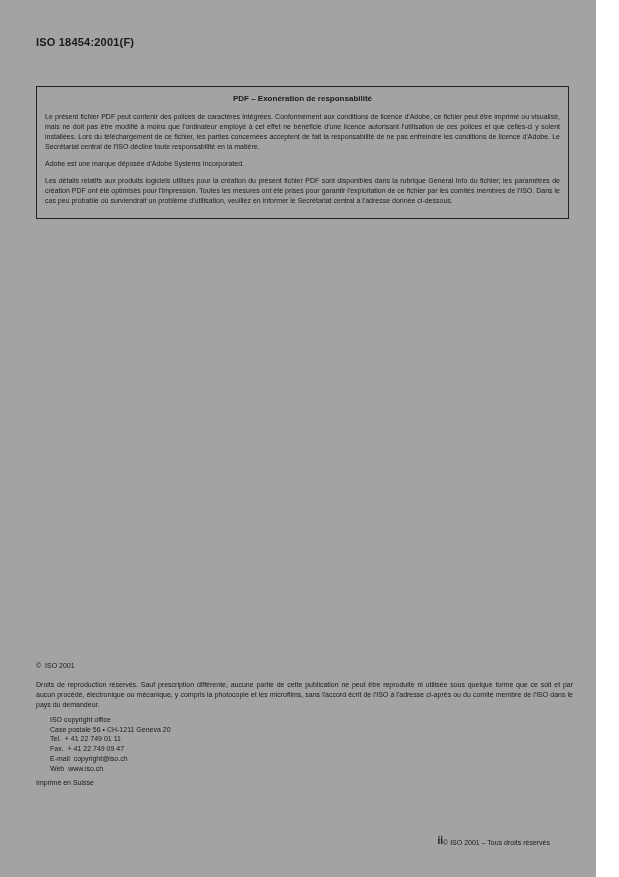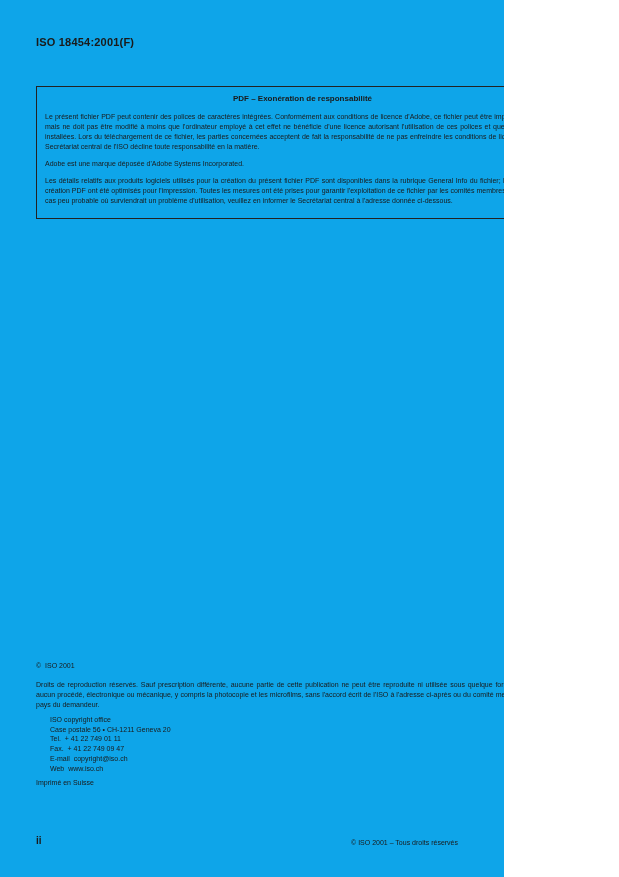--- a/index.html
+++ b/index.html
@@ -2,23 +2,23 @@
 <html><head>
 <meta charset="utf-8">
 <style>
   html, body {
     margin: 0;
     padding: 0;
     background: #ffffff;
   }
   .page {
     position: relative;
-    width: 504px;
+    width: 596px;
     height: 877px;
-    background: #0ea5e9;
+    background: #a3a3a3;
     color: #1a1a1a;
     font-family: "Liberation Sans", sans-serif;
     overflow: hidden;
   }
   .doc-header {
     position: absolute;
     left: 36px;
     top: 36px;
     font-size: 11px;
     font-weight: bold;
@@ -72,23 +72,22 @@
   }
   .printed-note {
     margin-top: 5px;
   }
   .page-footer {
     position: absolute;
     left: 36px;
     right: 46px;
     top: 835px;
     display: flex;
-    justify-content: space-between;
+    justify-content: flex-end;
     align-items: flex-end;
-    gap: 12px;
   }
   .page-number {
     font-size: 10px;
     font-weight: bold;
   }
   .footer-copyright {
     font-size: 7px;
   }
 </style>
 </head>

